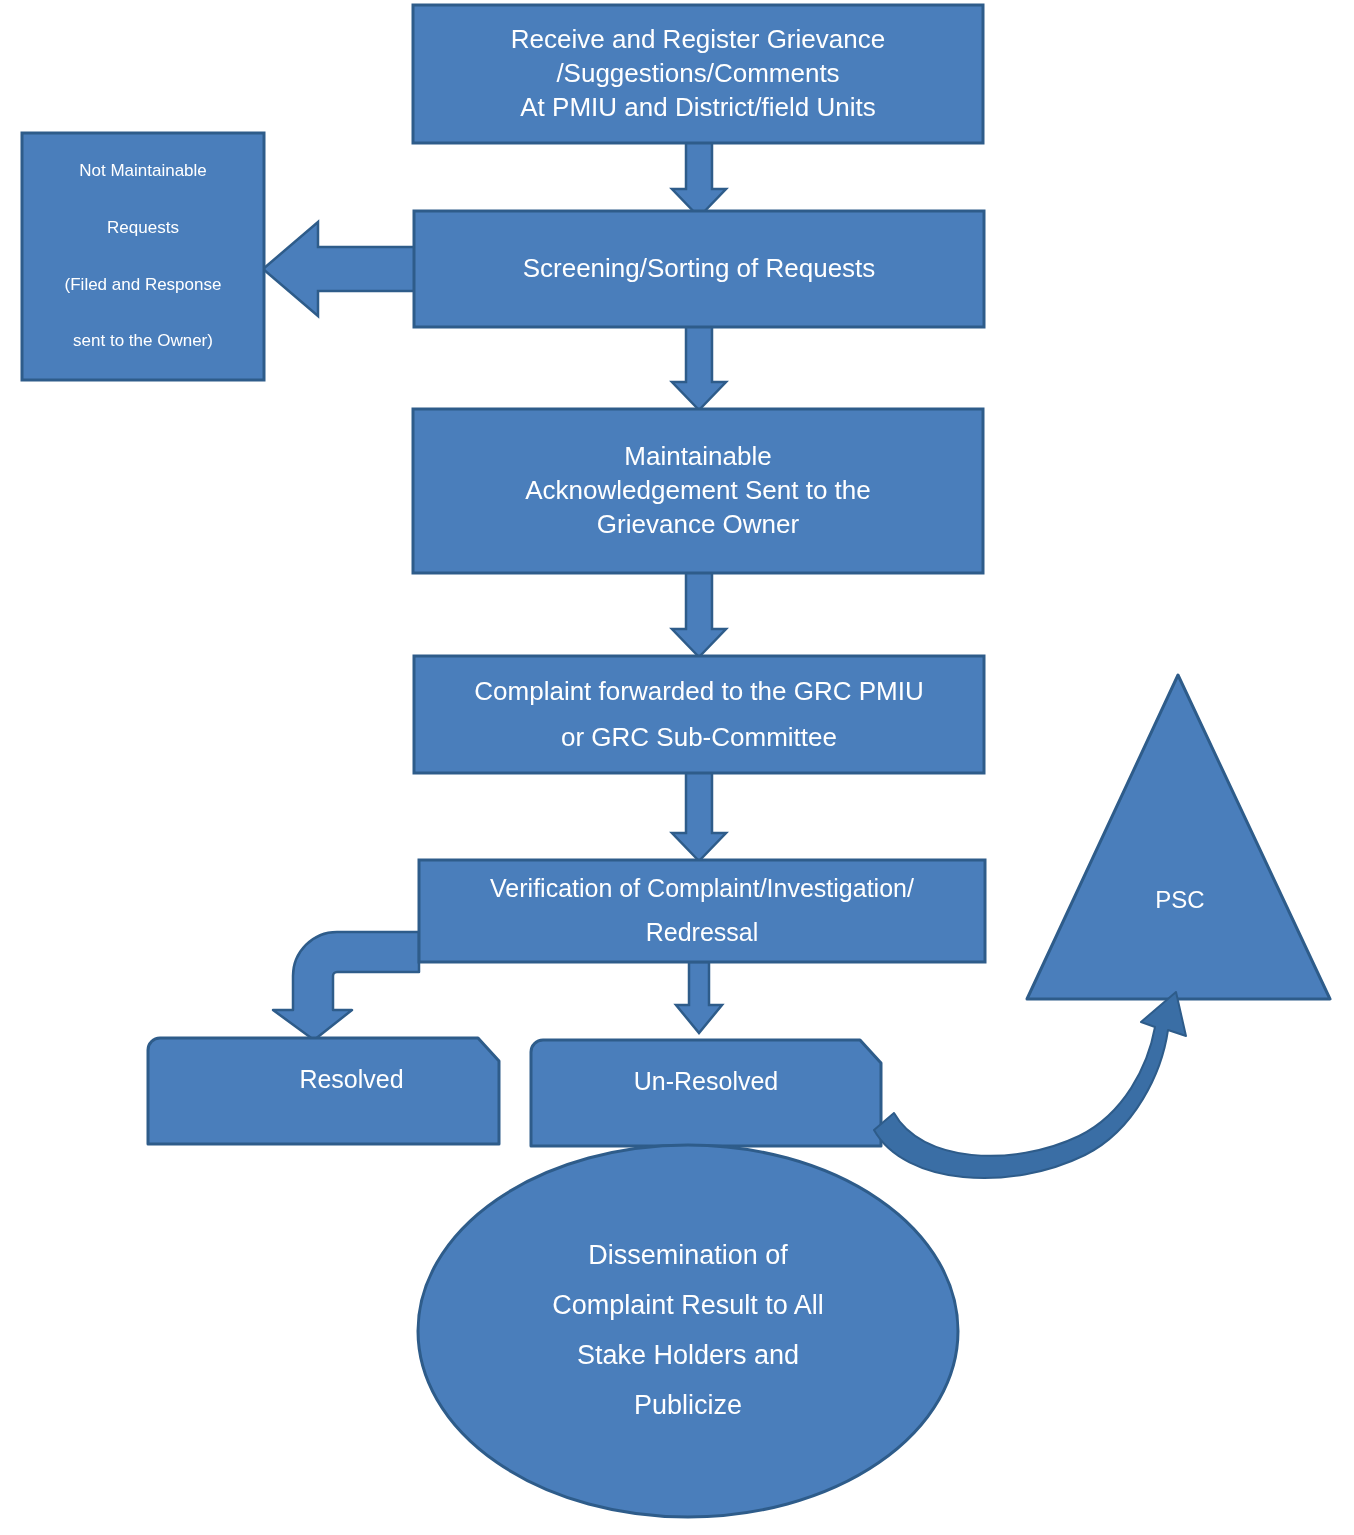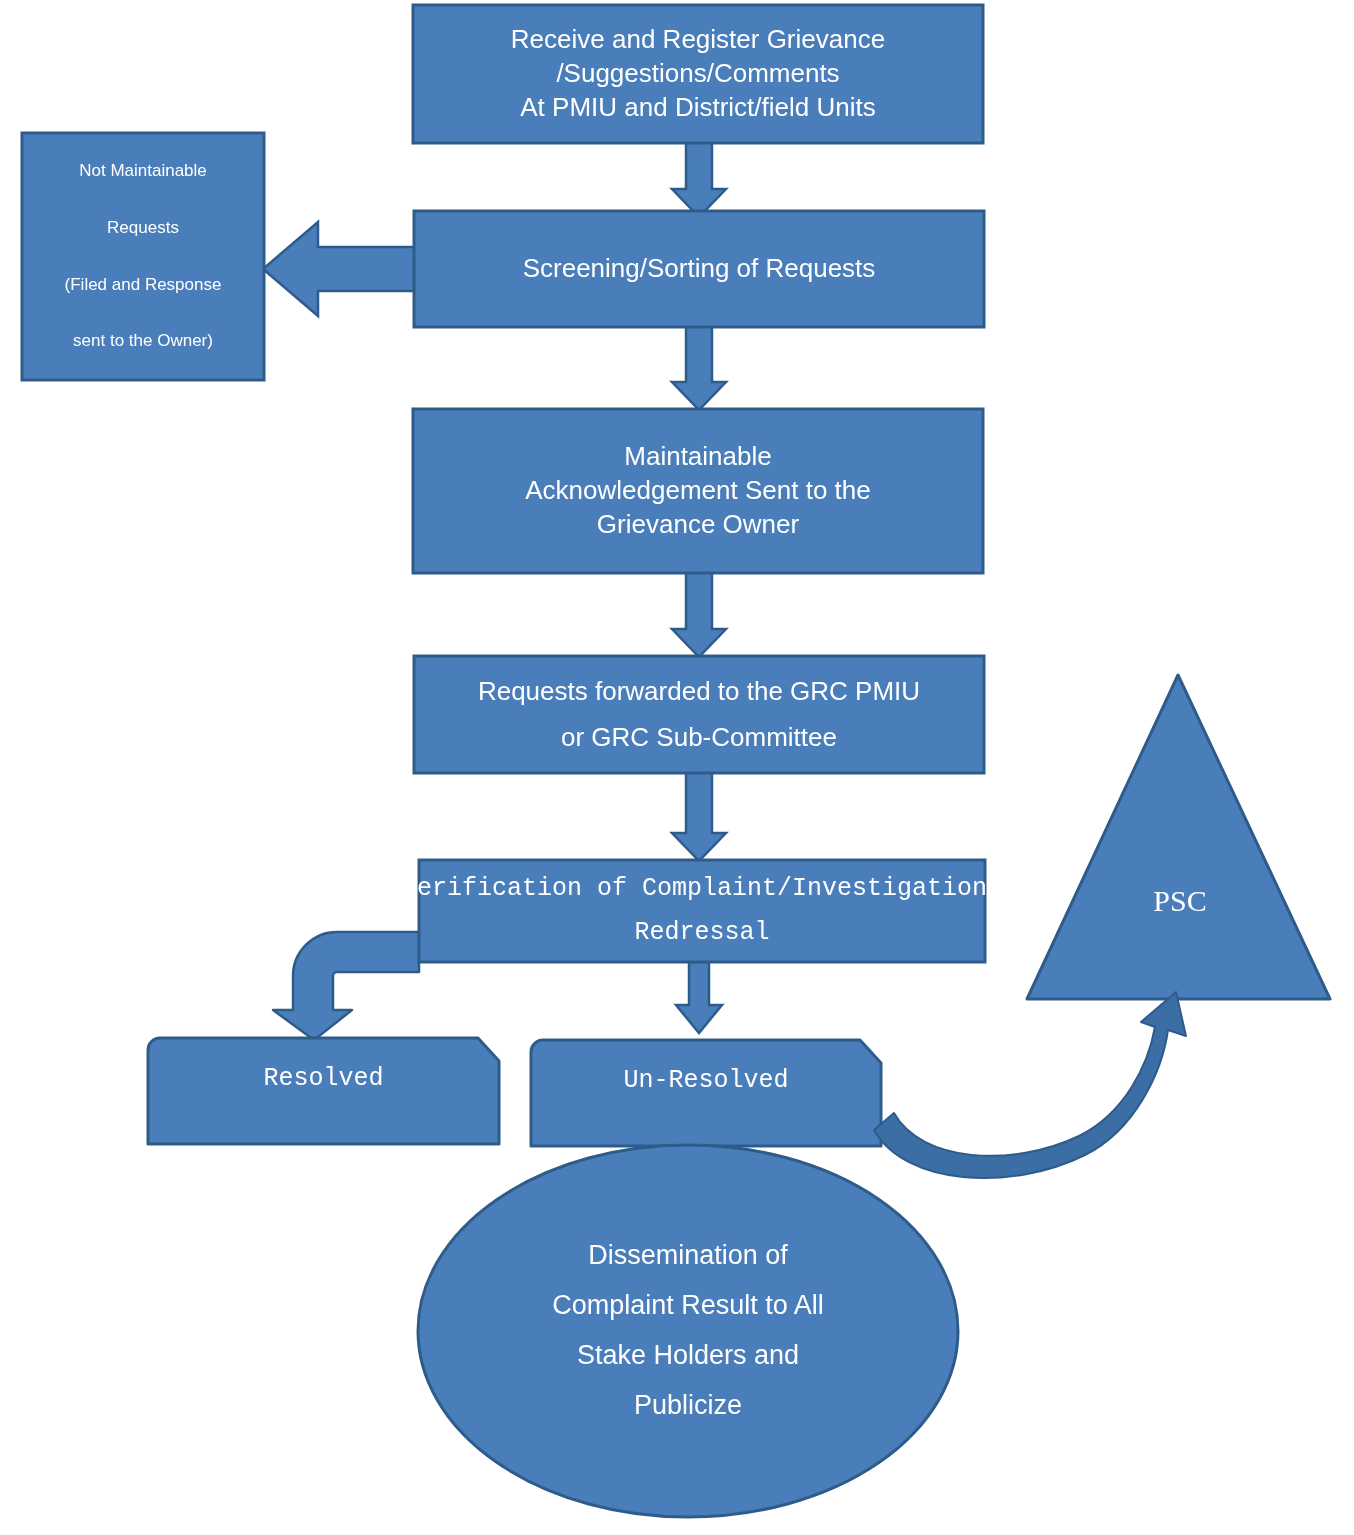--- a/index.html
+++ b/index.html
@@ -31,23 +31,23 @@
     align-items: center;
     justify-content: center;
     color: #ffffff;
     text-align: center;
     font-family: "Liberation Sans", sans-serif;
     pointer-events: none;
     line-height: 1.30;
   }
   .node-text .ln { display: block; white-space: nowrap; }
   .t-big  { font-size: 26px; }
-  .t-mid  { font-size: 25px; font-family: Liberation Mono, monospace; }
+  .t-mid  { font-size: 25px; }
   .t-small{ font-size: 17px; line-height: 1.45; gap: 32px; }
-  .t-psc  { font-size: 30px; font-family: Liberation Serif, serif; }
+  .t-psc  { font-size: 24px; }
   .t-ell  { font-size: 27px; line-height: 1.85; }
 </style>
 </head>
 <body>
 
 <div id="canvas">
 
   <svg class="layer" viewBox="0 0 1354 1535" xmlns="http://www.w3.org/2000/svg">
 
     <g>
@@ -152,30 +152,30 @@
     <span class="ln">Maintainable</span>
     <span class="ln">Acknowledgement Sent to the</span>
     <span class="ln">Grievance Owner</span>
   </div>
 
   <div class="node-text t-big" style="left:414px; top:211px; width:570px; height:116px;">
     <span class="ln">Screening/Sorting of Requests</span>
   </div>
 
   <div class="node-text t-big" style="left:414px; top:656px; width:570px; height:117px; line-height:1.75;">
-    <span class="ln">Requests forwarded to the GRC PMIU</span>
+    <span class="ln">Complaint forwarded to the GRC PMIU</span>
     <span class="ln">or GRC Sub-Committee</span>
   </div>
 
   <div class="node-text t-mid" style="left:419px; top:860px; width:566px; height:102px; line-height:1.75;">
     <span class="ln">Verification of Complaint/Investigation/</span>
     <span class="ln">Redressal</span>
   </div>
 
-  <div class="node-text t-mid" style="left:148px; top:1040px; width:351px; height:78px;">
+  <div class="node-text t-mid" style="left:148px; top:1040px; width:351px; height:78px;padding-left:28px;">
     <span class="ln">Resolved</span>
   </div>
 
   <div class="node-text t-mid" style="left:531px; top:1042px; width:350px; height:78px;">
     <span class="ln">Un-Resolved</span>
   </div>
 
   <div class="node-text t-psc" style="left:1090px; top:875px; width:180px; height:50px;">
     <span class="ln">PSC</span>
   </div>

